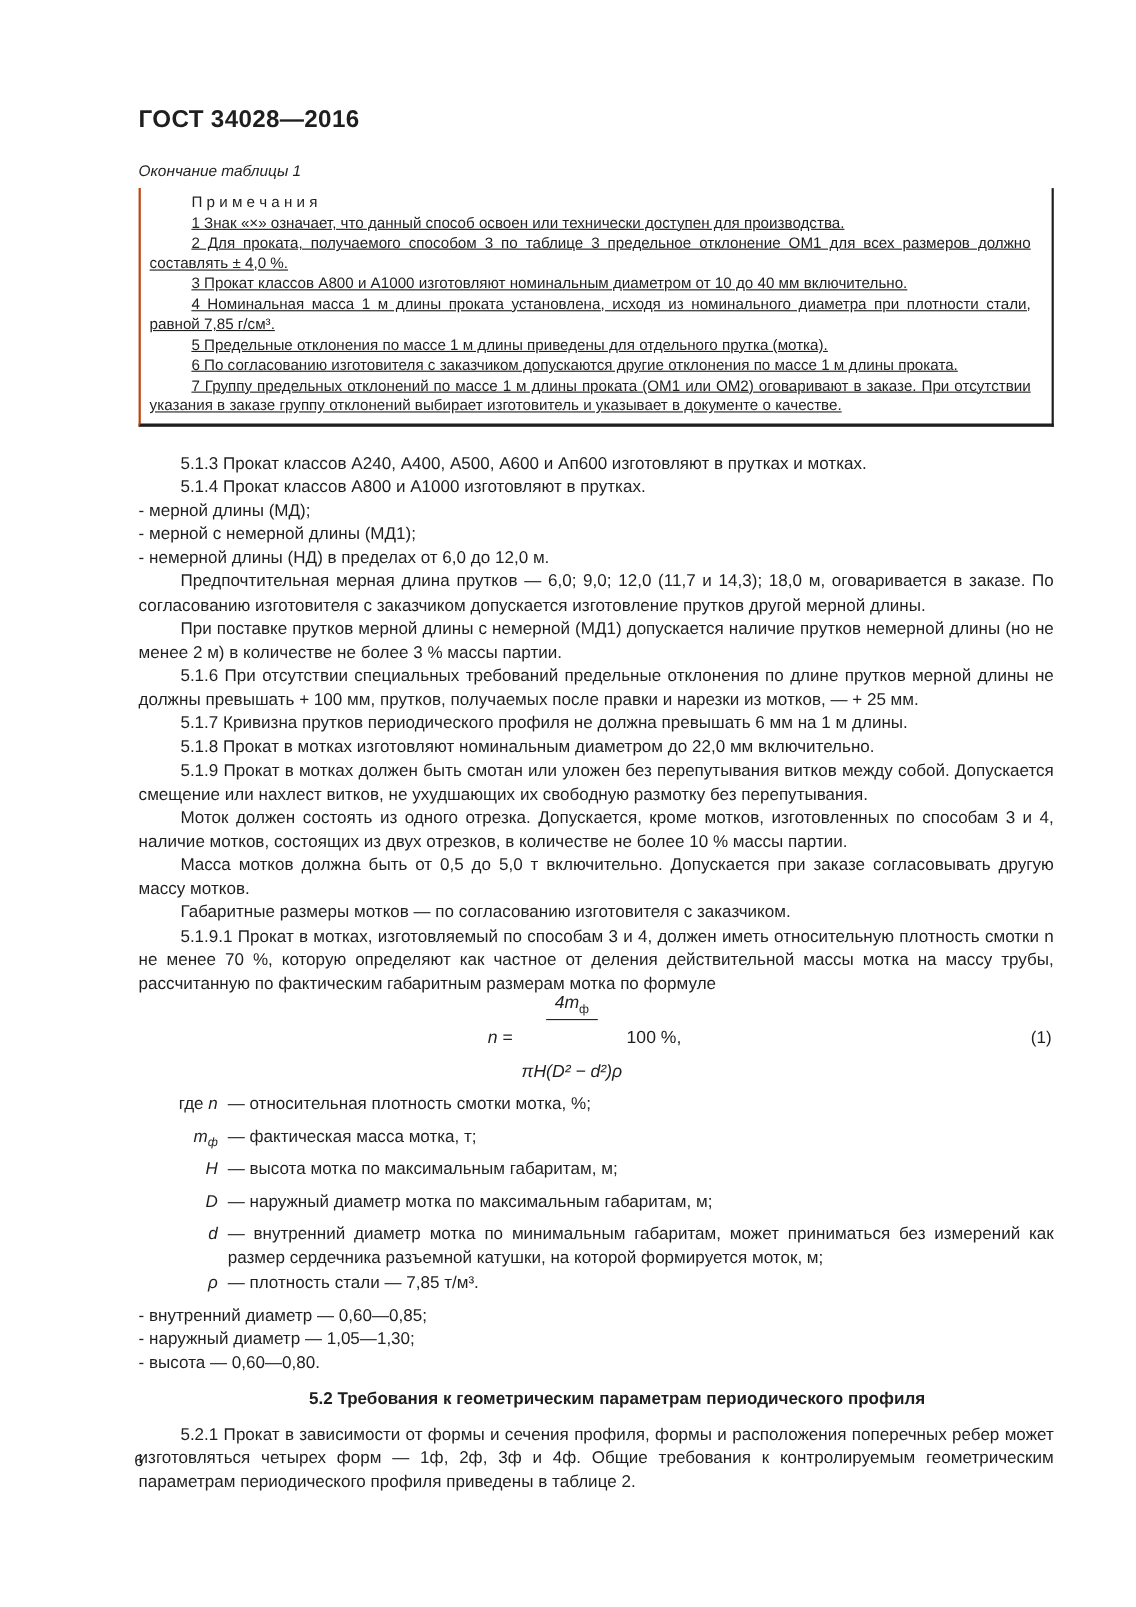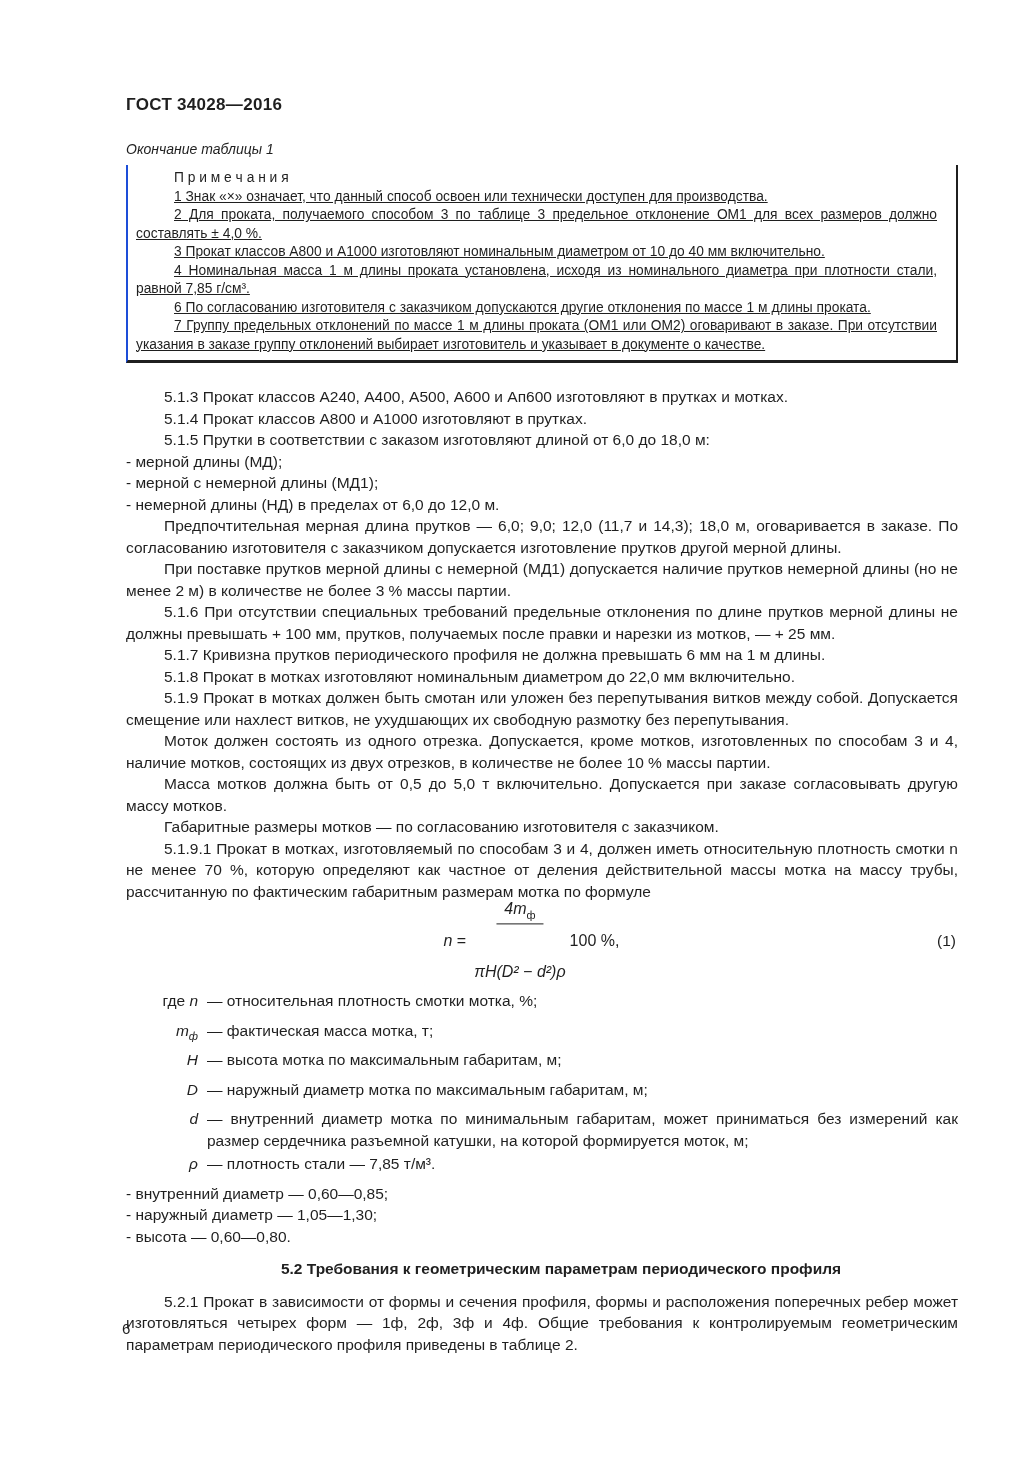--- a/index.html
+++ b/index.html
@@ -2,26 +2,26 @@
 <html lang="ru"><head>
 <meta charset="utf-8">
 <style>
   html,body{margin:0;padding:0;}
   body{
     width:1033px;height:1461px;background:#ffffff;position:relative;
     font-family:"Liberation Sans","DejaVu Sans",sans-serif;
     color:#1f1f1f;-webkit-font-smoothing:antialiased;
   }
   .page{position:absolute;left:126px;top:95px;width:832px;}
-  .doc-header{font-size:17px;font-weight:bold;letter-spacing:.3px;margin:0 0 26px 0;}
+  .doc-header{font-size:22px;font-weight:bold;letter-spacing:.3px;margin:0 0 26px 0;}
   .table-caption{font-size:14px;font-style:italic;margin:0 0 8px 0;}
 
   
   .notes-box{
-    border-left:2px solid #1d4ed8;border-right:2px solid #1f1f1f;border-bottom:3px solid #1f1f1f;
+    border-left:2px solid #c2410c;border-right:2px solid #1f1f1f;border-bottom:3px solid #1f1f1f;
     padding:4px 19px 6px 8px;margin:0 0 0 0;
   }
   .note{font-size:13.8px;line-height:18.5px;margin:0;text-align:justify;}
   .note.ind{text-indent:38px;text-decoration:underline;}
   .note-title{font-size:13.8px;line-height:18.5px;margin:0;text-indent:38px;}
 
   
   .flow{margin-top:23px;}
   .para{font-size:15.5px;line-height:21.5px;margin:0;text-align:justify;}
   .para.ind{text-indent:38px;}
@@ -60,28 +60,28 @@
   <p class="doc-header">ГОСТ 34028—2016</p>
 
   <p class="table-caption">Окончание таблицы 1</p>
 
   <div class="notes-box">
     <p class="note-title">П р и м е ч а н и я</p>
     <p class="note ind">1  Знак «×» означает, что данный способ освоен или технически доступен для производства.</p>
     <p class="note ind">2  Для проката, получаемого способом 3 по таблице 3 предельное отклонение ОМ1 для всех размеров должно составлять ± 4,0 %.</p>
     <p class="note ind">3  Прокат классов А800 и А1000 изготовляют номинальным диаметром от 10 до 40 мм включительно.</p>
     <p class="note ind">4  Номинальная масса 1 м длины проката установлена, исходя из номинального диаметра при плотности стали, равной 7,85 г/см³.</p>
+    <p class="note ind">5  Предельные отклонения по массе 1 м длины приведены для отдельного прутка (мотка).</p>
     <p class="note ind">6  По согласованию изготовителя с заказчиком допускаются другие отклонения по массе 1 м длины проката.</p>
     <p class="note ind">7  Группу предельных отклонений по массе 1 м длины проката (ОМ1 или ОМ2) оговаривают в заказе. При отсутствии указания в заказе группу отклонений выбирает изготовитель и указывает в документе о качестве.</p>
   </div>
 
   <div class="flow">
     <p class="para ind">5.1.3  Прокат классов А240, А400, А500, А600 и Ап600 изготовляют в прутках и мотках.</p>
     <p class="para ind">5.1.4  Прокат классов А800 и А1000 изготовляют в прутках.</p>
-    <p class="para ind">5.1.5  Прутки в соответствии с заказом изготовляют длиной от 6,0 до 18,0 м:</p>
     <p class="para flush">- мерной длины (МД);</p>
     <p class="para flush">- мерной с немерной длины (МД1);</p>
     <p class="para flush">- немерной длины (НД) в пределах от 6,0 до 12,0 м.</p>
     <p class="para ind">Предпочтительная мерная длина прутков — 6,0; 9,0; 12,0 (11,7 и 14,3); 18,0 м, оговаривается в заказе. По согласованию изготовителя с заказчиком допускается изготовление прутков другой мерной длины.</p>
     <p class="para ind">При поставке прутков мерной длины с немерной (МД1) допускается наличие прутков немерной длины (но не менее 2 м) в количестве не более 3 % массы партии.</p>
     <p class="para ind">5.1.6  При отсутствии специальных требований предельные отклонения по длине прутков мерной длины не должны превышать + 100 мм, прутков, получаемых после правки и нарезки из мотков, — + 25 мм.</p>
     <p class="para ind">5.1.7  Кривизна прутков периодического профиля не должна превышать 6 мм на 1 м длины.</p>
     <p class="para ind">5.1.8  Прокат в мотках изготовляют номинальным диаметром до 22,0 мм включительно.</p>
     <p class="para ind">5.1.9  Прокат в мотках должен быть смотан или уложен без перепутывания витков между собой. Допускается смещение или нахлест витков, не ухудшающих их свободную размотку без перепутывания.</p>
     <p class="para ind">Моток должен состоять из одного отрезка. Допускается, кроме мотков, изготовленных по способам 3 и 4, наличие мотков, состоящих из двух отрезков, в количестве не более 10 % массы партии.</p>

